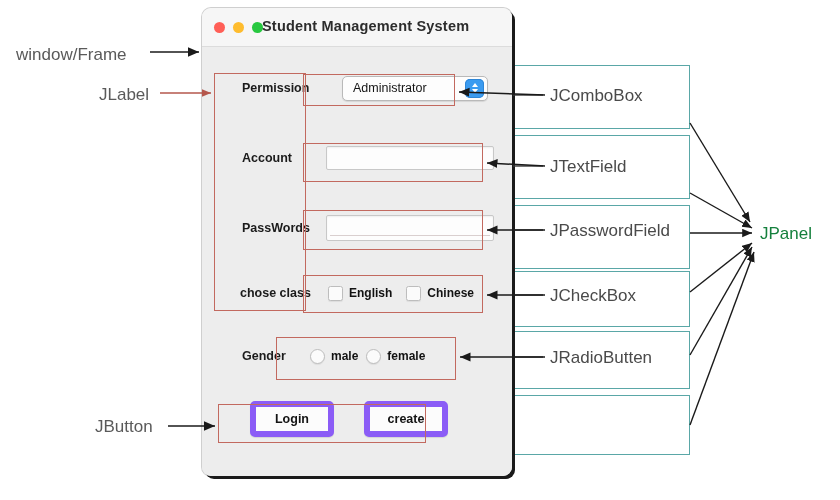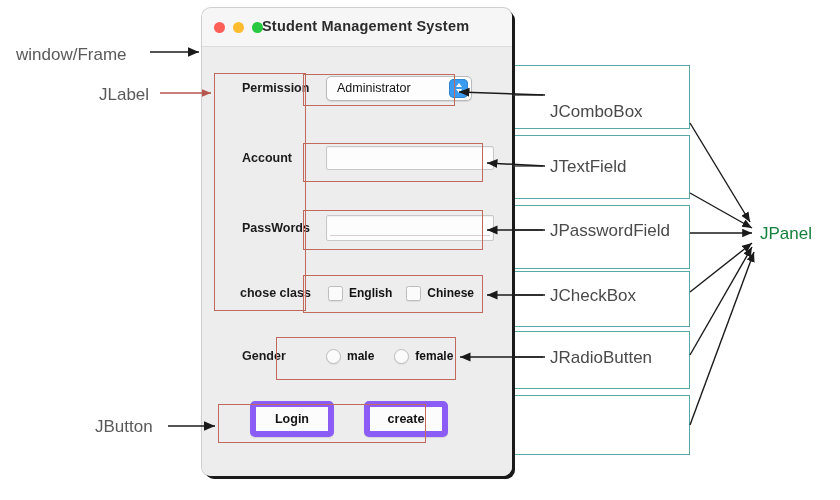--- a/index.html
+++ b/index.html
@@ -39,21 +39,21 @@
   .row{position:absolute;left:0;width:310px;display:flex;align-items:center;padding-left:18px;}
   .row-label{
     font-size:12.5px;color:#1b1b1b;font-weight:600;
     white-space:nowrap;
   }
 
   .ctl-combo{
     width:146px;height:25px;border-radius:5px;background:#fdfdfd;
     border:1px solid #b9b9b9;box-shadow:0 1px 1px rgba(0,0,0,.10);
     display:flex;align-items:center;justify-content:space-between;
-    padding:0 3px 0 10px;box-sizing:border-box;
+    padding:0 3px 0 10px;box-sizing:border-box;margin-left:16px;
   }
   .combo-text{font-size:12.5px;color:#141414;}
   .combo-stepper{
     width:19px;height:19px;border-radius:5px;background:#3b9bf0;
     display:flex;flex-direction:column;align-items:center;justify-content:center;
     gap:2px;box-shadow:0 0 0 1px #2e86d6 inset;
   }
   .chev{width:0;height:0;border-left:3.5px solid transparent;border-right:3.5px solid transparent;}
   .chev-up{border-bottom:4px solid #ffffff;}
   .chev-dn{border-top:4px solid #ffffff;}
@@ -166,21 +166,21 @@
         </div>
       </div>
 
       <div class="row" style="top:158px;height:46px;">
         <span class="row-label" style="margin-left:22px;width:84px;">PassWords</span>
         <div class="ctl-pass"></div>
       </div>
 
       <div class="row" style="top:288px;height:42px;">
         <span class="row-label" style="margin-left:22px;width:64px;">Gender</span>
-        <div class="opt-group" style="margin-left:20px;gap:20px;">
+        <div class="opt-group" style="margin-left:4px;gap:8px;">
           <span class="opt">
             <span class="rdo"></span>
             <span class="opt-label">male</span>
           </span>
           <span class="opt">
             <span class="rdo"></span>
             <span class="opt-label">female</span>
           </span>
         </div>
       </div>
@@ -204,21 +204,21 @@
   <div class="red-box" style="left:303px;top:275px;width:180px;height:38px;"></div>
 
   <div class="red-box" style="left:276px;top:337px;width:180px;height:43px;"></div>
 
   <div class="red-box" style="left:218px;top:404px;width:208px;height:39px;"></div>
 
   <div class="anno anno-left" style="left:16px;top:45px;">window/Frame</div>
   <div class="anno anno-left" style="left:99px;top:85px;">JLabel</div>
   <div class="anno anno-left" style="left:95px;top:417px;">JButton</div>
 
-  <div class="anno" style="left:550px;top:102px;">JComboBox</div>
+  <div class="anno" style="left:550px;top:86px;">JComboBox</div>
   <div class="anno" style="left:550px;top:157px;">JTextField</div>
   <div class="anno" style="left:550px;top:221px;">JPasswordField</div>
   <div class="anno" style="left:550px;top:286px;">JCheckBox</div>
   <div class="anno" style="left:550px;top:348px;">JRadioButten</div>
 
   <div class="jpanel-txt" style="left:760px;top:224px;">JPanel</div>
 
 
   <svg id="wires">
     <defs>

